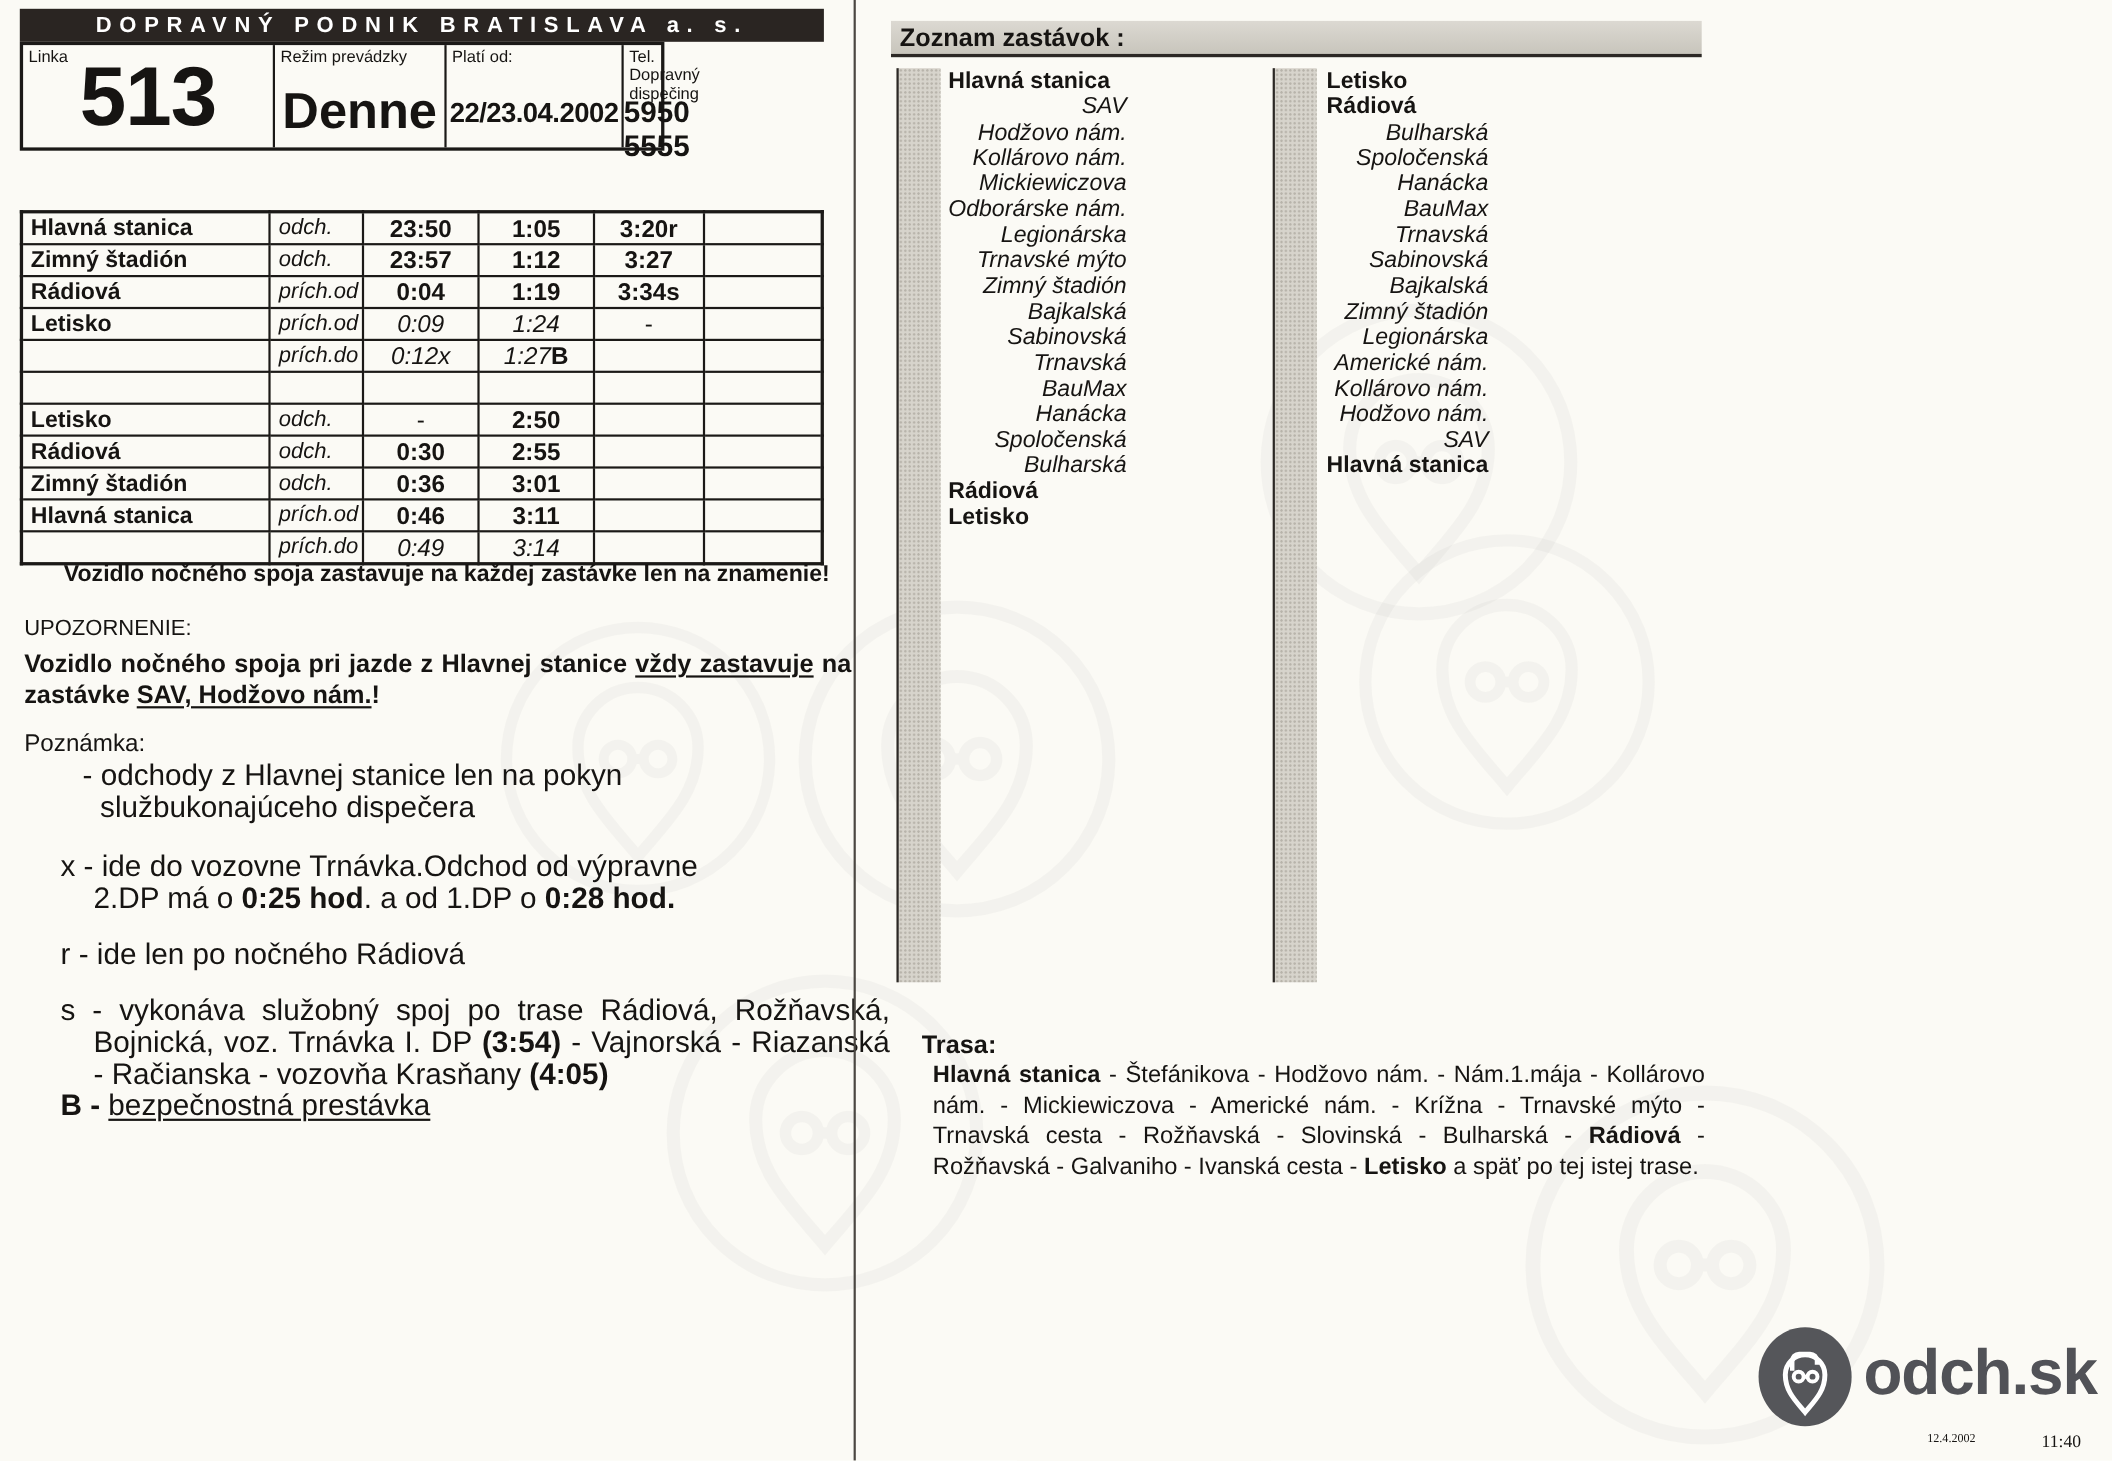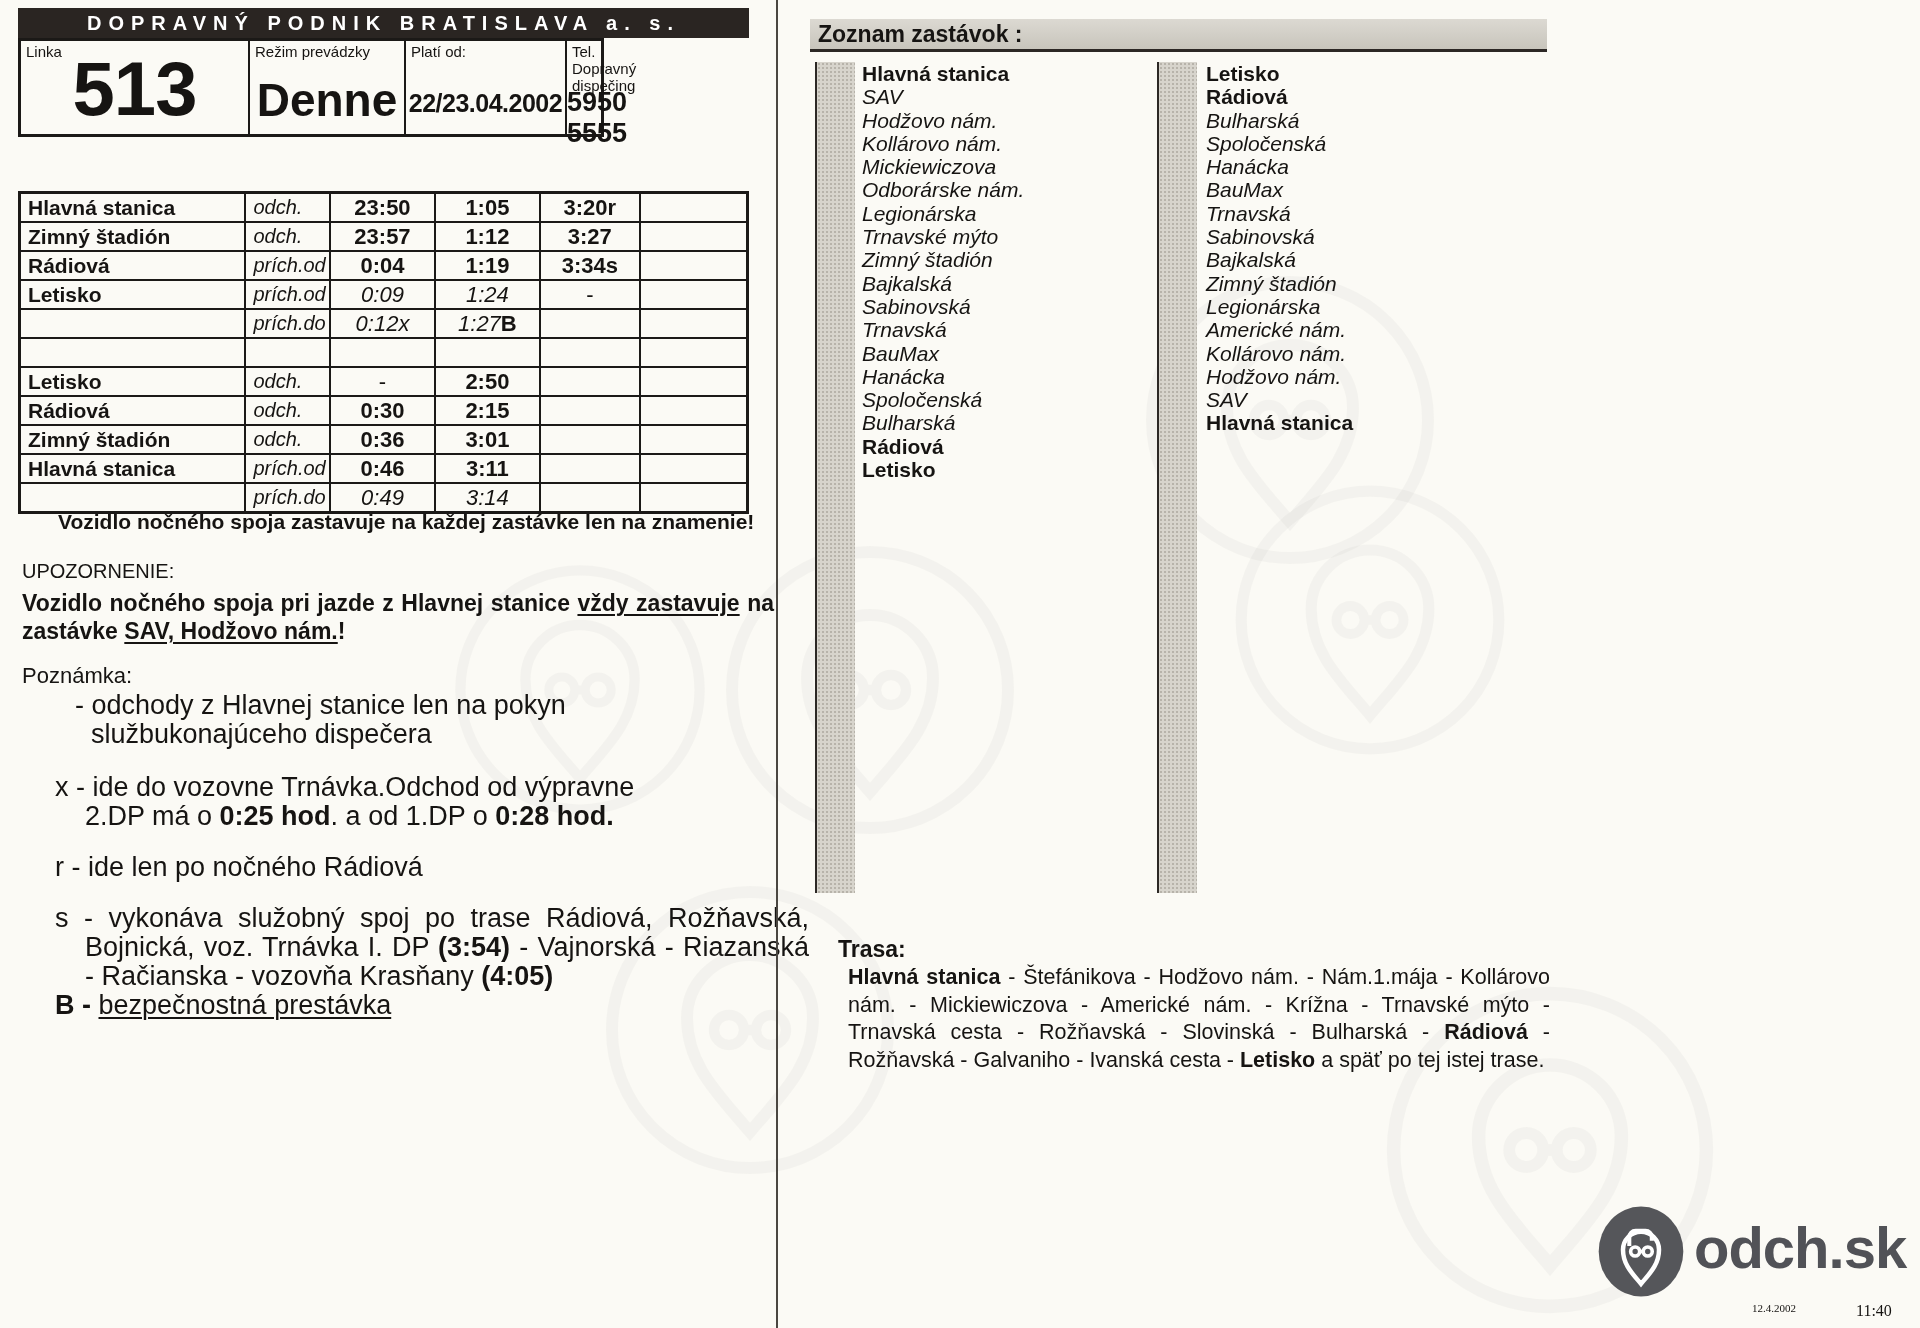--- a/index.html
+++ b/index.html
@@ -76,21 +76,21 @@
     border-left:2px solid #2c2825;
     box-sizing:border-box;
   }
   .gray-col.c1{left:815px;}
   .gray-col.c2{left:1157px;}
   .stops-list{top:62px; font-size:21px; line-height:23.3px;}
   .stops-list.c1{left:862px;}
   .stops-list.c2{left:1206px;}
   .stop-item{white-space:nowrap;}
   .stop-item.b{font-weight:700; font-style:normal;}
-  .stop-item.i{}
+  .stop-item.i{text-align:right;}
 
   .trasa-title{left:838px; top:936px; font-weight:700; font-size:23px;}
   .trasa-text{left:848px; top:964px; width:702px; font-size:21.5px; line-height:27.5px;
               text-align:justify;}
 
   
   .logo-icon{left:1596px; top:1203px; width:90px; height:97px;}
   .brand{left:1694px; top:1214px; font-weight:700; font-size:58px; letter-spacing:-1px; color:#515257;}
   .scan-date{left:1752px; top:1302px; font-family:"Liberation Serif", serif; font-size:11px;}
   .scan-time{left:1856px; top:1302px; font-family:Liberation Serif, serif; font-size:16px;}
@@ -231,21 +231,21 @@
           <td class="c-type">odch.</td>
           <td class="c-time"><span>-</span></td>
           <td class="c-time"><span class="b">2:50</span></td>
           <td class="c-time"></td>
           <td class="c-time"></td>
         </tr>
         <tr>
           <td class="c-stop">Rádiová</td>
           <td class="c-type">odch.</td>
           <td class="c-time"><span class="b">0:30</span></td>
-          <td class="c-time"><span class="b">2:15</span></td>
+          <td class="c-time"><span class="b">2:55</span></td>
           <td class="c-time"></td>
           <td class="c-time"></td>
         </tr>
         <tr>
           <td class="c-stop">Zimný štadión</td>
           <td class="c-type">odch.</td>
           <td class="c-time"><span class="b">0:36</span></td>
           <td class="c-time"><span class="b">3:01</span></td>
           <td class="c-time"></td>
           <td class="c-time"></td>

